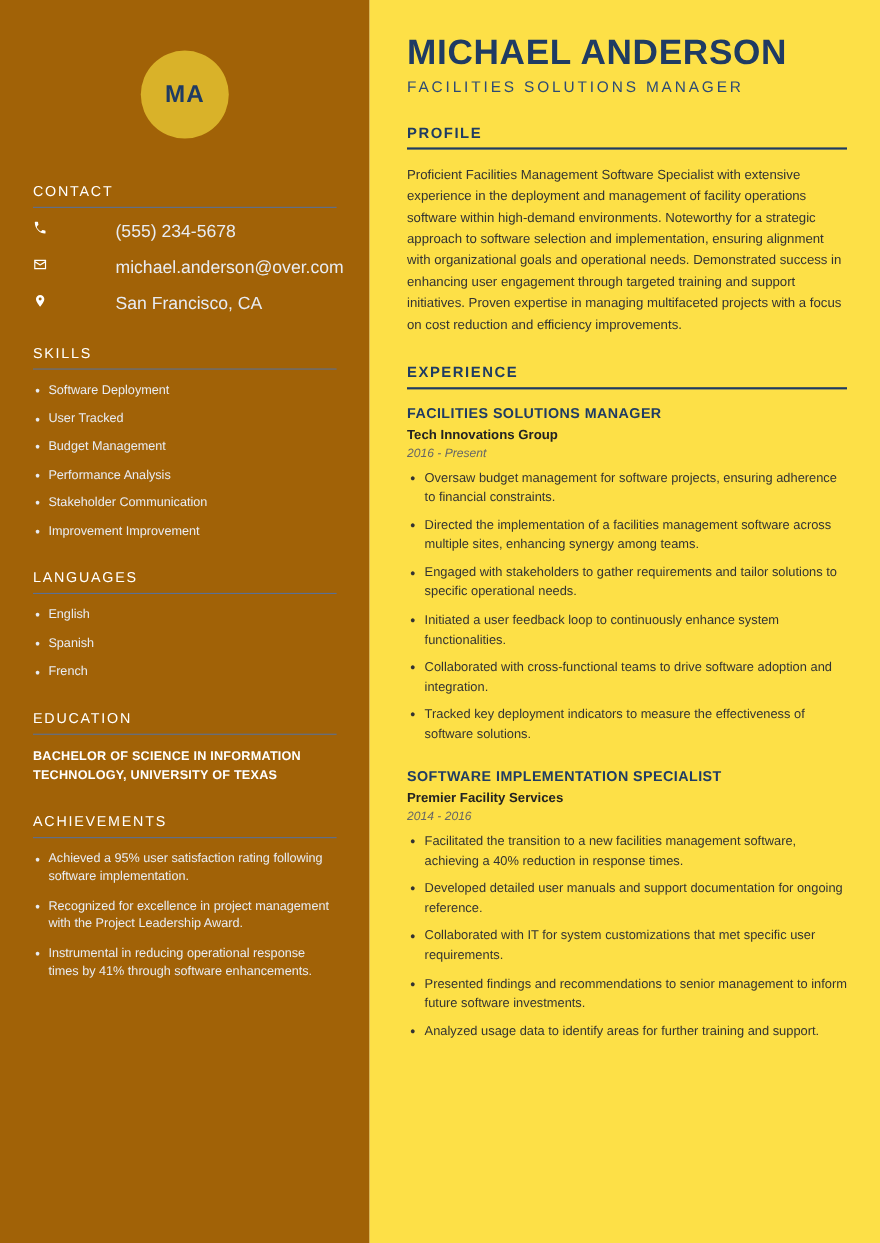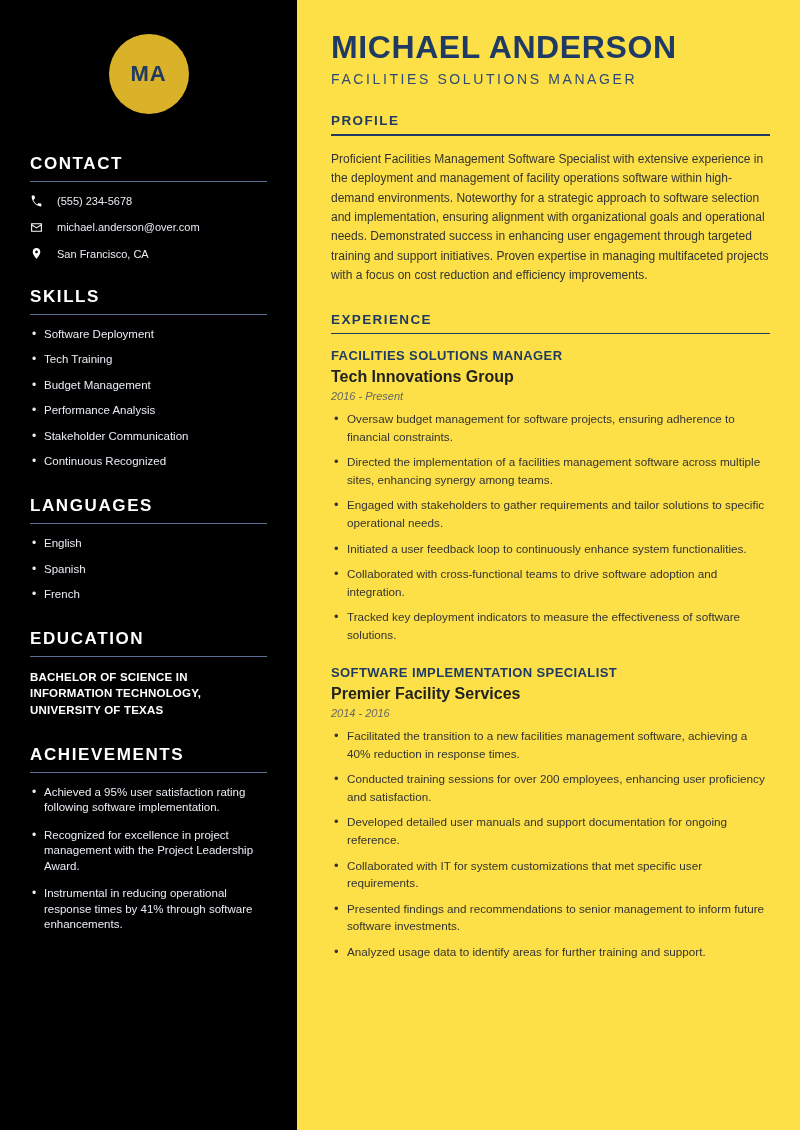--- a/index.html
+++ b/index.html
@@ -13,24 +13,24 @@
   }
   .resume {
     display: flex;
     width: 800px;
     height: 1130px;
     background: #f4f4f4;
   }
 
   
   .sidebar {
-    width: 297px;
-    background: #000000;
+    width: 336px;
+    background: #a16207;
     color: #ffffff;
-    padding: 0 30px;
+    padding: 12px 30px;
     flex-shrink: 0;
   }
   .avatar-wrap {
     display: flex;
     justify-content: center;
     padding-top: 34px;
     padding-bottom: 40px;
   }
   .avatar {
     width: 80px;
@@ -40,41 +40,42 @@
     color: #1f3b63;
     display: flex;
     align-items: center;
     justify-content: center;
     font-size: 22px;
     font-weight: bold;
     letter-spacing: 1px;
   }
   .side-section { margin-bottom: 26px; }
   .side-title {
-    font-size: 17px;
-    font-weight: bold;
+    font-size: 13px;
+    font-weight: normal;
     letter-spacing: 1.6px;
     color: #ffffff;
     margin: 0 0 7px 0;
     text-transform: uppercase;
   }
   .side-rule {
     height: 1px;
     background: #5d7characters;
     background: #5a7095;
     margin-bottom: 12px;
   }
   .contact-list { margin: 0; padding: 0; list-style: none; }
   .contact-item {
     display: flex;
-    align-items: center;
-    font-size: 11px;
+    align-items: flex-start;
+    font-size: 16px;
     color: #e8ecf3;
     margin-bottom: 12px;
     line-height: 1.3;
+    gap: 48px;
   }
   .contact-icon {
     width: 18px;
     flex-shrink: 0;
     display: flex;
     align-items: center;
     justify-content: flex-start;
     margin-right: 9px;
   }
   .contact-icon svg { display: block; fill: #ffffff; }
@@ -150,21 +151,21 @@
   }
   .exp-role {
     font-size: 13px;
     font-weight: bold;
     color: #1f3b63;
     letter-spacing: 0.4px;
     margin: 0 0 5px 0;
     text-transform: uppercase;
   }
   .exp-company {
-    font-size: 16px;
+    font-size: 12px;
     font-weight: bold;
     color: #222222;
     margin: 0 0 4px 0;
   }
   .exp-dates {
     font-size: 11px;
     font-style: italic;
     color: #666666;
     margin: 0 0 8px 0;
   }
@@ -230,25 +231,25 @@
           <span>San Francisco, CA</span>
         </li>
       </ul>
     </section>
 
     <section class="side-section">
       <h2 class="side-title">SKILLS</h2>
       <div class="side-rule"></div>
       <ul class="bullet-list">
         <li>Software Deployment</li>
-        <li>Tech Training</li>
+        <li>User Tracked</li>
         <li>Budget Management</li>
         <li>Performance Analysis</li>
         <li>Stakeholder Communication</li>
-        <li>Continuous Recognized</li>
+        <li>Improvement Improvement</li>
       </ul>
     </section>
 
     <section class="side-section">
       <h2 class="side-title">LANGUAGES</h2>
       <div class="side-rule"></div>
       <ul class="bullet-list">
         <li>English</li>
         <li>Spanish</li>
         <li>French</li>
@@ -301,21 +302,20 @@
           <li>Tracked key deployment indicators to measure the effectiveness of software solutions.</li>
         </ul>
       </div>
 
       <div class="exp-block">
         <h3 class="exp-role">SOFTWARE IMPLEMENTATION SPECIALIST</h3>
         <div class="exp-company">Premier Facility Services</div>
         <div class="exp-dates">2014 - 2016</div>
         <ul class="exp-list">
           <li>Facilitated the transition to a new facilities management software, achieving a 40% reduction in response times.</li>
-          <li>Conducted training sessions for over 200 employees, enhancing user proficiency and satisfaction.</li>
           <li>Developed detailed user manuals and support documentation for ongoing reference.</li>
           <li>Collaborated with IT for system customizations that met specific user requirements.</li>
           <li>Presented findings and recommendations to senior management to inform future software investments.</li>
           <li>Analyzed usage data to identify areas for further training and support.</li>
         </ul>
       </div>
     </section>
 
   </main>
 </div>

